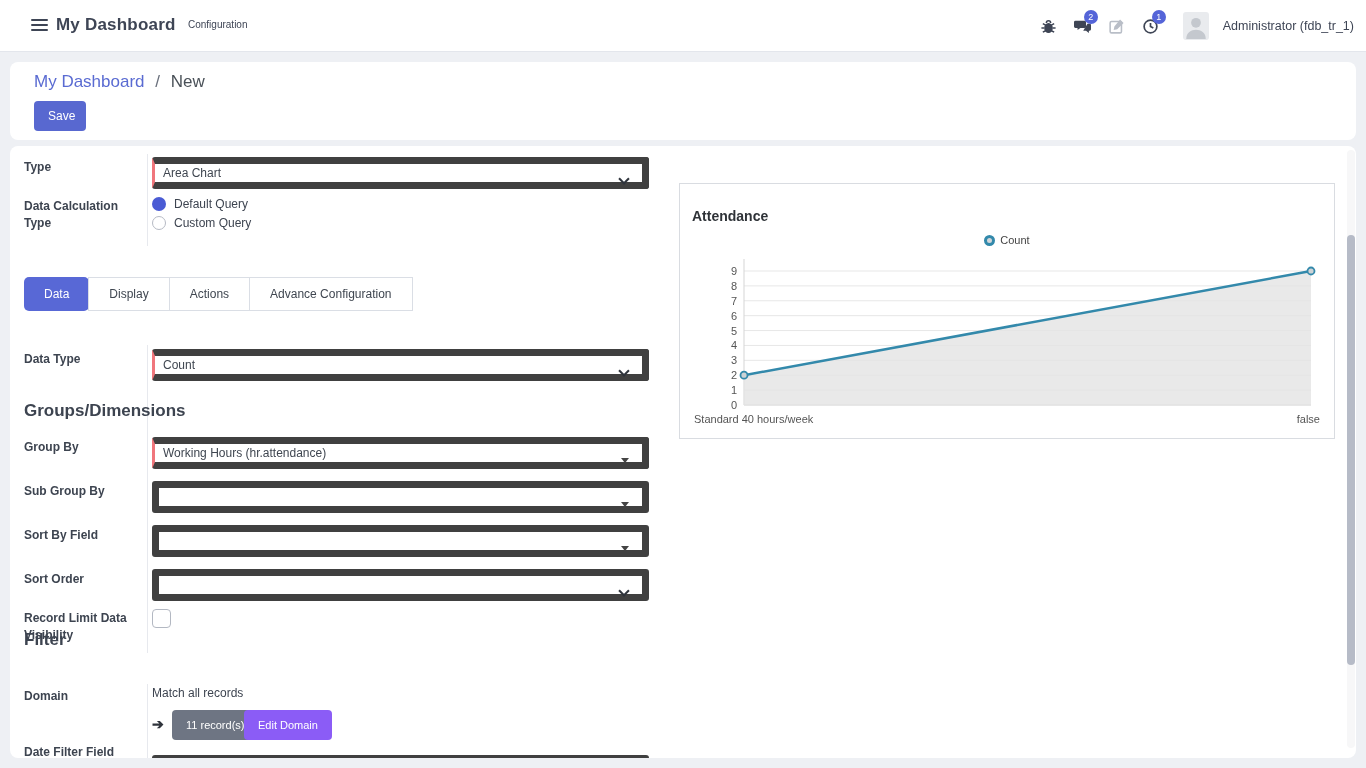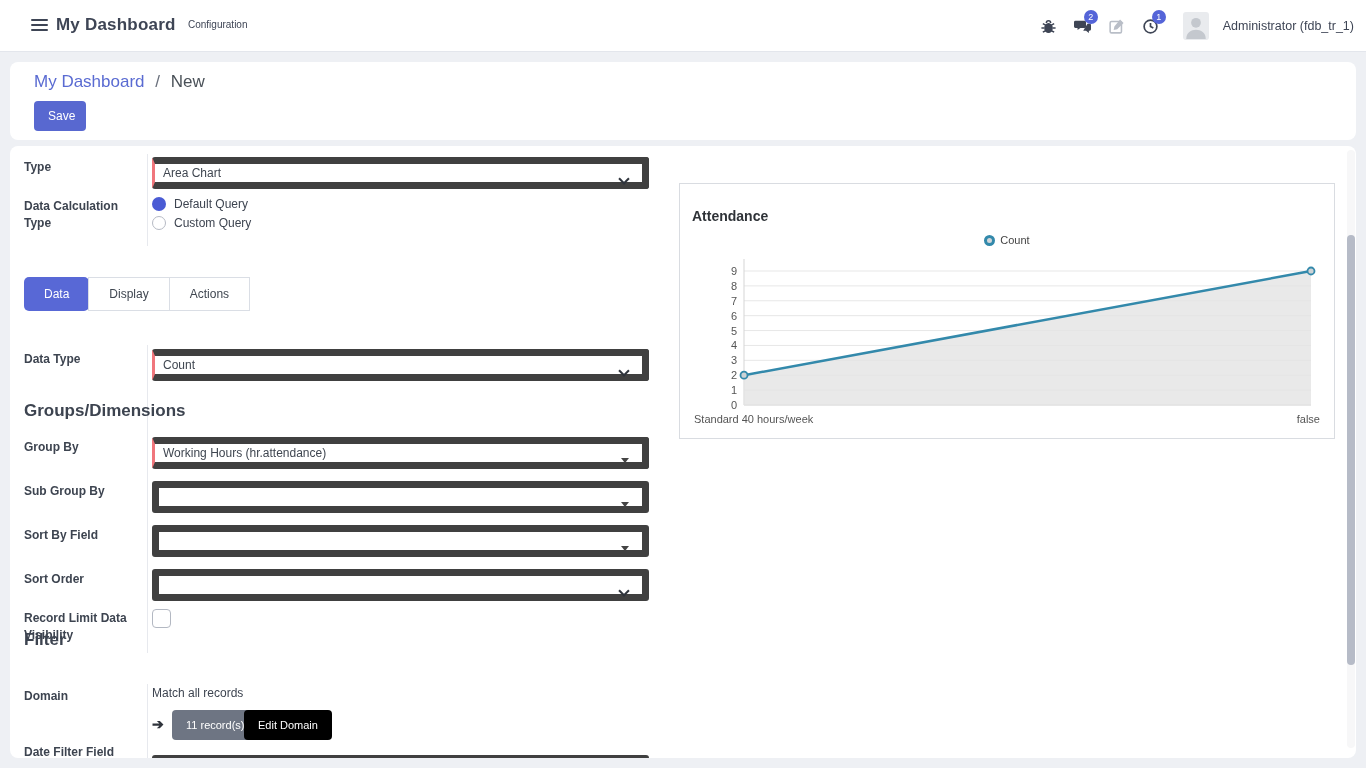--- a/index.html
+++ b/index.html
@@ -48,21 +48,21 @@
   .tab { height:34px; line-height:32px; padding:0 20px; font-size:12px; color:#3f4650; background:#fff; border:1px solid #dadee5; margin-left:-1px; cursor:pointer; }
   .tab.active { background:#5868d6; color:#fff; border:none; border-radius:5px; margin-left:0; line-height:34px; }
 
   .section-heading { position:absolute; left:14px; font-size:17px; font-weight:700; color:#3d4450; }
 
   .checkbox { position:absolute; left:142px; width:19px; height:19px; border:1px solid #b3b8c2; border-radius:4px; background:#fff; cursor:pointer; }
 
   .match-text { position:absolute; left:142px; font-size:12px; color:#3d4450; }
   .arrow-glyph { position:absolute; left:142px; top:570px; font-size:14px; font-weight:700; color:#2f343c; }
   .btn-records { position:absolute; left:162px; top:564px; background:#6e7583; font-size:11px; }
-  .btn-editdomain { position:absolute; left:234px; top:564px; background:#000000; font-size:11px; }
+  .btn-editdomain { position:absolute; left:234px; top:564px; background:#8b5cf6; font-size:11px; }
 
   
   .chart-card { position:absolute; left:669px; top:37px; width:656px; height:256px; background:#fff; border:1px solid #d9dce1; }
   .chart-title { position:absolute; left:12px; top:24px; font-size:14px; font-weight:700; color:#2f3338; }
   .legend { position:absolute; left:0; top:50px; width:100%; display:flex; justify-content:center; align-items:center; gap:5px; }
   .legend-ring { width:11px; height:11px; border-radius:50%; border:3px solid #3389ab; background:#d3d6d9; }
   .legend-label { font-size:11px; color:#444; }
   .chart-svg { position:absolute; left:0; top:60px; }
   .xlabel { position:absolute; top:229px; font-size:11px; color:#555; }
   .xlabel.left { left:14px; }
@@ -150,20 +150,21 @@
   </div>
   <div class="radio-row" style="top:70px;">
     <span class="radio off"></span>
     <span>Custom Query</span>
   </div>
 
   <div class="tabs">
     <div class="tab active">Data</div>
     <div class="tab">Display</div>
     <div class="tab">Actions</div>
+    <div class="tab">Advance Configuration</div>
   </div>
 
   <div class="flabel" style="top:205px;">Data Type</div>
   <div class="sel required" style="top:203px;">
     <span>Count</span>
     <span class="chev"></span>
   </div>
 
   <div class="section-heading" style="top:255px;">Groups/Dimensions</div>
 

